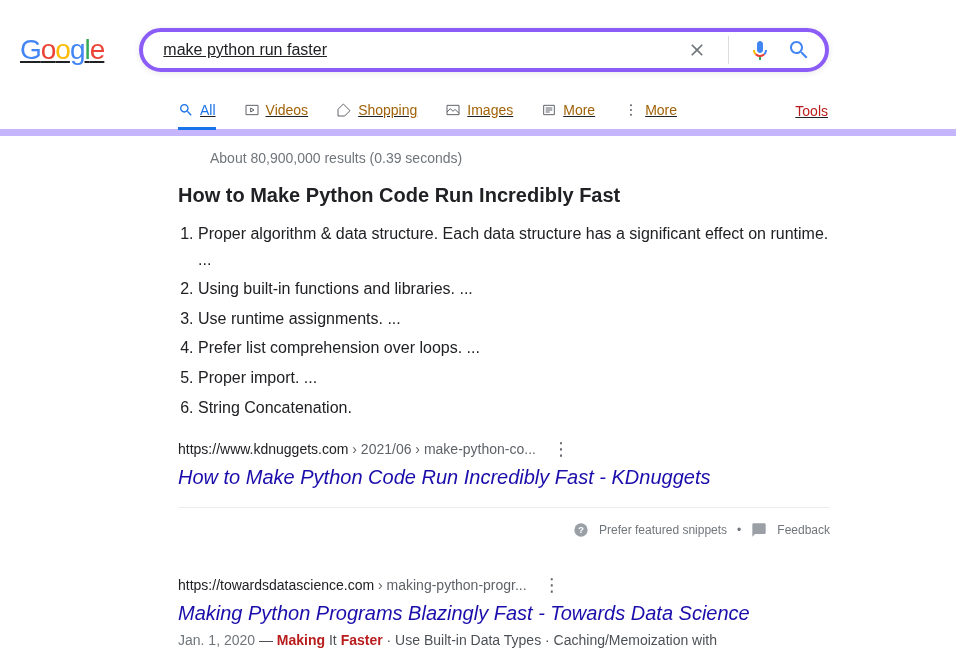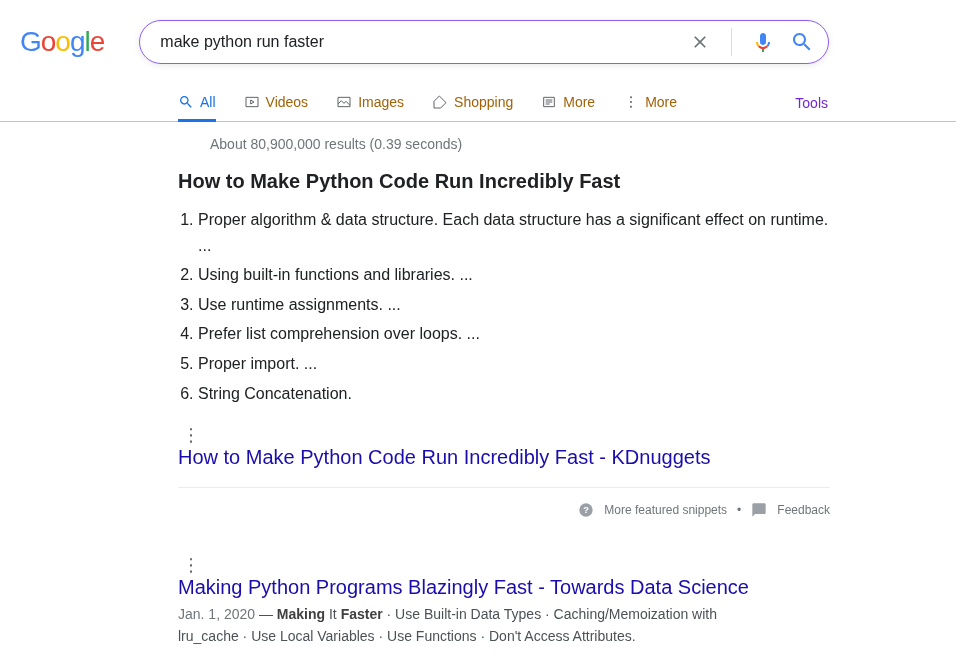--- a/index.html
+++ b/index.html
@@ -1,53 +1,53 @@
 <!DOCTYPE html>
 <html><head>
 <meta charset="utf-8">
 <style>
 * { margin: 0; padding: 0; box-sizing: border-box; }
 body { font-family: arial, sans-serif; background: #fff; color: #202124; font-size: 14px; }
-.header { padding: 20px 0 0 0; }
+.header { padding: 28px 0 0 0; text-decoration: underline; }
 .header-row { display: flex; align-items: center; padding: 0 20px; gap: 35px; }
 .logo { font-size: 28px; font-weight: 500; letter-spacing: -1px; flex-shrink: 0; }
 .logo span:nth-child(1) { color: #4285F4; }
 .logo span:nth-child(2) { color: #EA4335; }
 .logo span:nth-child(3) { color: #FBBC05; }
 .logo span:nth-child(4) { color: #4285F4; }
 .logo span:nth-child(5) { color: #34A853; }
 .logo span:nth-child(6) { color: #EA4335; }
-.search-box { display: flex; align-items: center; width: 690px; height: 44px; border: 1px solid #8b5cf6; border-radius: 24px; padding: 0 14px 0 20px; box-shadow: 0 1px 6px rgba(32,33,36,0.1); }
+.search-box { display: flex; align-items: center; width: 690px; height: 44px; border: 4px solid #8b5cf6; border-radius: 24px; padding: 0 14px 0 20px; box-shadow: 0 1px 6px rgba(32,33,36,0.1); }
 .search-input { flex: 1; border: none; outline: none; font-size: 16px; color: #202124; }
 .search-icons { display: flex; align-items: center; gap: 15px; }
 .icon-btn { width: 24px; height: 24px; display: flex; align-items: center; justify-content: center; cursor: pointer; }
 .divider-v { width: 1px; height: 28px; background: #dadce0; margin: 0 4px; }
-.tabs { display: flex; align-items: center; padding: 0 0 0 178px; margin-top: 20px; border-bottom: 1px solid #c4b5fd; gap: 28px; }
+.tabs { display: flex; align-items: center; padding: 0 0 0 178px; margin-top: 20px; border-bottom: 7px solid #c4b5fd; gap: 28px; }
 .tab { display: flex; align-items: center; gap: 6px; padding: 10px 0 11px 0; color: #a16207; cursor: pointer; position: relative; }
 .tab.active { color: #1a73e8; }
 .tab.active::after { content: ''; position: absolute; bottom: -1px; left: 0; right: 0; height: 3px; background: #1a73e8; }
 .tab-icon { width: 16px; height: 16px; }
-.tools { margin-left: auto; margin-right: 128px; color: #6d28d9; cursor: pointer; padding: 10px 0; }
+.tools { margin-left: auto; margin-right: 128px; color: #b91c1c; cursor: pointer; padding: 10px 0; }
 .content { padding: 0 0 0 178px; max-width: 830px; }
 .stats { color: #70757a; padding: 14px 0 18px 0; margin-left: 32px; }
 .snippet-title { font-size: 20px; font-weight: bold; margin-bottom: 14px; }
 .snippet-list { list-style: decimal; padding-left: 20px; font-size: 16px; line-height: 1.6; }
 .snippet-list li { margin-bottom: 4px; }
 .result { margin-top: 18px; }
 .result-url { display: flex; align-items: center; gap: 12px; }
 .url-main { color: #202124; }
 .url-path { color: #5f6368; }
-.result-title { color: #1a0dab; font-size: 20px; font-weight: normal; margin-top: 0; cursor: pointer; }
+.result-title { color: #1a0dab; font-size: 20px; font-weight: normal; margin-top: 6px; cursor: pointer; font-style: italic; }
 .snippet-footer { display: flex; align-items: center; justify-content: flex-end; margin-top: 18px; padding-top: 14px; border-top: 1px solid #ecedef; gap: 10px; color: #70757a; font-size: 12px; }
 .snippet-footer .dot { color: #70757a; }
 .sf-link { cursor: pointer; }
 .result2 { margin-top: 36px; }
 .result-date { color: #70757a; }
 .result-desc { color: #4d5156; line-height: 1.58; margin-top: 4px; max-width: 600px; }
-.result-desc b { color: #404040; font-weight: bold; }
+.result-desc b { color: #b91c1c; font-weight: bold; }
 .more-dots { color: #5f6368; cursor: pointer; font-size: 18px; padding: 0 4px; }
 .mic-svg { width: 24px; height: 24px; }
 </style>
 </head>
 <body>
 
 <div class="header">
   <div class="header-row">
     <div class="logo">
       <span>G</span><span>o</span><span>o</span><span>g</span><span>l</span><span>e</span>
@@ -86,29 +86,29 @@
       <span>All</span>
     </div>
     <div class="tab">
       <svg class="tab-icon" viewBox="0 0 24 24">
           <path fill="none" stroke="#5f6368" stroke-width="1.5" d="M3 5h18v14H3z M10 9l5 3-5 3z"></path>
         </svg>
       <span>Videos</span>
     </div>
     <div class="tab">
       <svg class="tab-icon" viewBox="0 0 24 24">
+          <path fill="none" stroke="#5f6368" stroke-width="1.5" d="M11 3L3 11v10h10l8-8z M7 7h.01"></path>
+        </svg>
+      <span>Shopping</span>
+    </div>
+    <div class="tab">
+      <svg class="tab-icon" viewBox="0 0 24 24">
           <path fill="none" stroke="#5f6368" stroke-width="1.5" d="M3 5h18v14H3z M3 15l5-5 4 4 3-3 6 6"></path>
         </svg>
       <span>Images</span>
-    </div>
-    <div class="tab">
-      <svg class="tab-icon" viewBox="0 0 24 24">
-          <path fill="none" stroke="#5f6368" stroke-width="1.5" d="M11 3L3 11v10h10l8-8z M7 7h.01"></path>
-        </svg>
-      <span>Shopping</span>
     </div>
     <div class="tab">
       <svg class="tab-icon" viewBox="0 0 24 24">
           <path fill="none" stroke="#5f6368" stroke-width="1.5" d="M4 5h16v14H4z M7 9h10 M7 12h10 M7 15h6"></path>
         </svg>
       <span>More</span>
     </div>
     <div class="tab">
       <svg class="tab-icon" viewBox="0 0 24 24">
           <circle fill="#5f6368" cx="12" cy="5" r="1.5"></circle>
@@ -131,40 +131,42 @@
       <li>Using built-in functions and libraries. ...</li>
       <li>Use runtime assignments. ...</li>
       <li>Prefer list comprehension over loops. ...</li>
       <li>Proper import. ...</li>
       <li>String Concatenation.</li>
     </ol>
   </div>
 
   <div class="result">
     <div class="result-url">
+      <span><span class="url-main">https://www.kdnuggets.com</span><span class="url-path"> › 2021/06 › make-python-co...</span></span>
       <span class="more-dots">⋮</span>
     </div>
     <h3 class="result-title">How to Make Python Code Run Incredibly Fast - KDnuggets</h3>
   </div>
 
   <div class="snippet-footer">
     <svg width="16" height="16" viewBox="0 0 24 24">
         <circle fill="#9aa0a6" cx="12" cy="12" r="10"></circle>
         <text x="12" y="17" text-anchor="middle" fill="#fff" font-size="14" font-weight="bold">?</text>
       </svg>
-    <span class="sf-link">More featured snippets</span>
+    <span class="sf-link">Prefer featured snippets</span>
     <span class="dot">•</span>
     <svg width="16" height="16" viewBox="0 0 24 24">
         <path fill="#9aa0a6" d="M20 2H4c-1.1 0-2 .9-2 2v18l4-4h14c1.1 0 2-.9 2-2V4c0-1.1-.9-2-2-2z"></path>
       </svg>
     <span class="sf-link">Feedback</span>
   </div>
 
   <div class="result2">
     <div class="result-url">
+      <span><span class="url-main">https://towardsdatascience.com</span><span class="url-path"> › making-python-progr...</span></span>
       <span class="more-dots">⋮</span>
     </div>
     <h3 class="result-title">Making Python Programs Blazingly Fast - Towards Data Science</h3>
     <div class="result-desc">
       <span class="result-date">Jan. 1, 2020</span><span> — </span><b>Making</b><span> It </span><b>Faster</b><span> · Use Built-in Data Types · Caching/Memoization with lru_cache · Use Local Variables · Use Functions · Don't Access Attributes.</span>
     </div>
   </div>
 </div>
 
 </body></html>

